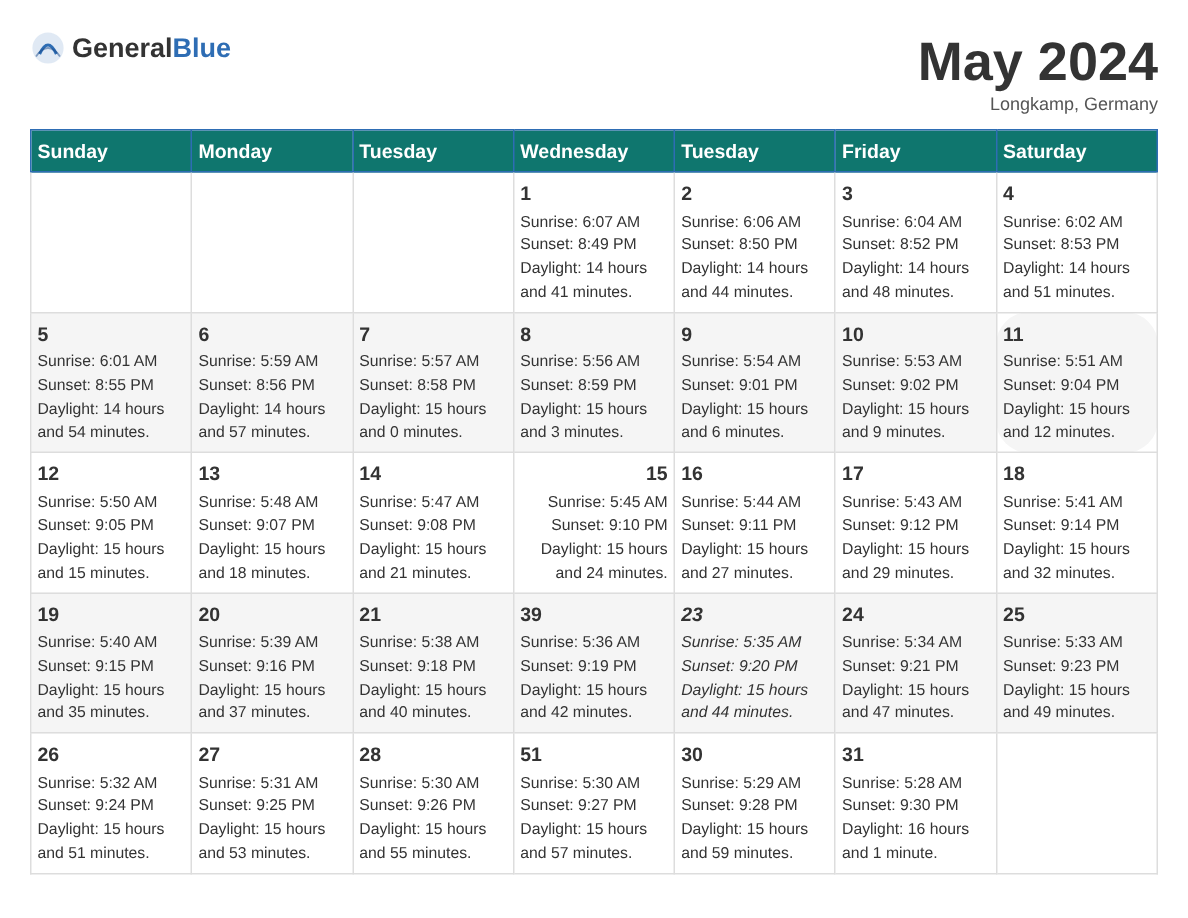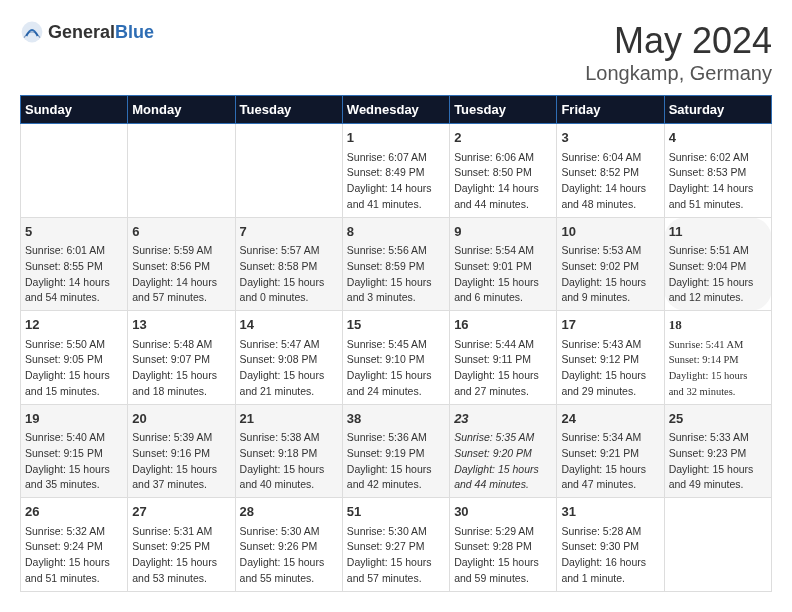--- a/index.html
+++ b/index.html
@@ -23,34 +23,34 @@
     }
     .logo-icon {
       width: 24px;
       height: 24px;
     }
     .title-block {
       text-align: right;
     }
     .main-title {
       font-size: 36px;
-      font-weight: normal;
+      font-weight: bold;
       color: #333;
     }
     .subtitle {
-      font-size: 20px;
+      font-size: 12px;
       color: #555;
     }
     table {
       width: 100%;
       border-collapse: collapse;
       font-size: 11px;
     }
     thead tr {
-      background-color: #0f172a;
+      background-color: #0f766e;
       color: #fff;
     }
     thead th {
       padding: 6px 4px;
       text-align: left;
       font-size: 13px;
       font-weight: bold;
       border: 1px solid #2e6db4;
     }
     tbody tr {
@@ -171,52 +171,52 @@
           <div class="cell-content">Sunrise: 5:50 AM<br>Sunset: 9:05 PM<br>Daylight: 15 hours<br>and 15 minutes.</div>
         </td>
         <td style="height: 90px;">
           <span class="day-num">13</span>
           <div class="cell-content">Sunrise: 5:48 AM<br>Sunset: 9:07 PM<br>Daylight: 15 hours<br>and 18 minutes.</div>
         </td>
         <td style="height: 90px;">
           <span class="day-num">14</span>
           <div class="cell-content">Sunrise: 5:47 AM<br>Sunset: 9:08 PM<br>Daylight: 15 hours<br>and 21 minutes.</div>
         </td>
-        <td style="height: 90px;">
+        <td style="height: 90px; text-align: right;">
           <span class="day-num">15</span>
           <div class="cell-content">Sunrise: 5:45 AM<br>Sunset: 9:10 PM<br>Daylight: 15 hours<br>and 24 minutes.</div>
         </td>
         <td style="height: 90px;">
           <span class="day-num">16</span>
           <div class="cell-content">Sunrise: 5:44 AM<br>Sunset: 9:11 PM<br>Daylight: 15 hours<br>and 27 minutes.</div>
         </td>
         <td style="height: 90px;">
           <span class="day-num">17</span>
           <div class="cell-content">Sunrise: 5:43 AM<br>Sunset: 9:12 PM<br>Daylight: 15 hours<br>and 29 minutes.</div>
         </td>
-        <td style="height: 90px; font-family: Liberation Serif, serif;">
+        <td style="height: 90px;">
           <span class="day-num">18</span>
           <div class="cell-content">Sunrise: 5:41 AM<br>Sunset: 9:14 PM<br>Daylight: 15 hours<br>and 32 minutes.</div>
         </td>
       </tr>
       <tr class="alt-row">
         <td style="height: 90px;">
           <span class="day-num">19</span>
           <div class="cell-content">Sunrise: 5:40 AM<br>Sunset: 9:15 PM<br>Daylight: 15 hours<br>and 35 minutes.</div>
         </td>
         <td style="height: 90px;">
           <span class="day-num">20</span>
           <div class="cell-content">Sunrise: 5:39 AM<br>Sunset: 9:16 PM<br>Daylight: 15 hours<br>and 37 minutes.</div>
         </td>
         <td style="height: 90px;">
           <span class="day-num">21</span>
           <div class="cell-content">Sunrise: 5:38 AM<br>Sunset: 9:18 PM<br>Daylight: 15 hours<br>and 40 minutes.</div>
         </td>
         <td style="height: 90px;">
-          <span class="day-num">38</span>
+          <span class="day-num">39</span>
           <div class="cell-content">Sunrise: 5:36 AM<br>Sunset: 9:19 PM<br>Daylight: 15 hours<br>and 42 minutes.</div>
         </td>
         <td style="height: 90px; font-style: italic;">
           <span class="day-num">23</span>
           <div class="cell-content">Sunrise: 5:35 AM<br>Sunset: 9:20 PM<br>Daylight: 15 hours<br>and 44 minutes.</div>
         </td>
         <td style="height: 90px;">
           <span class="day-num">24</span>
           <div class="cell-content">Sunrise: 5:34 AM<br>Sunset: 9:21 PM<br>Daylight: 15 hours<br>and 47 minutes.</div>
         </td>

